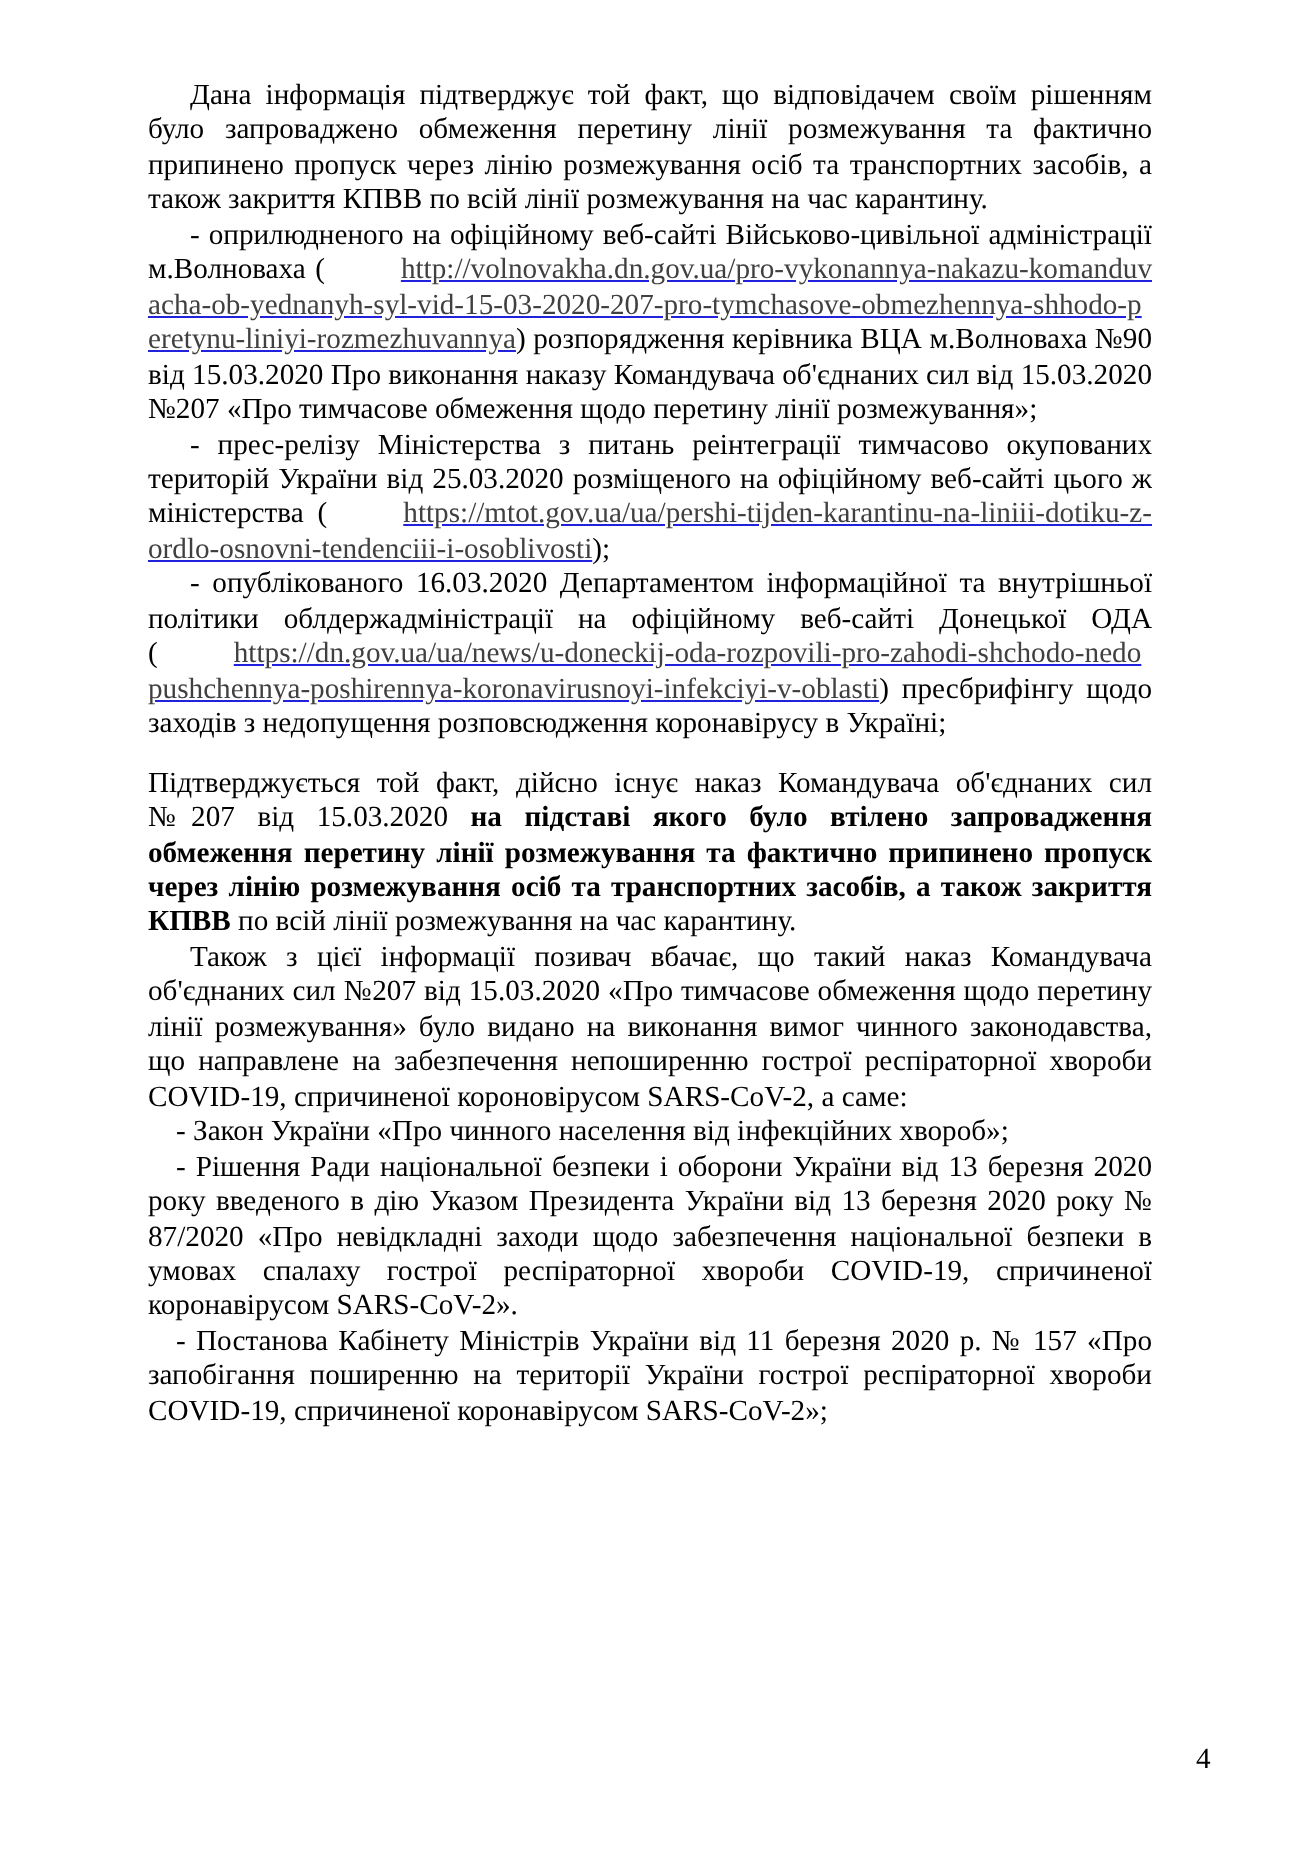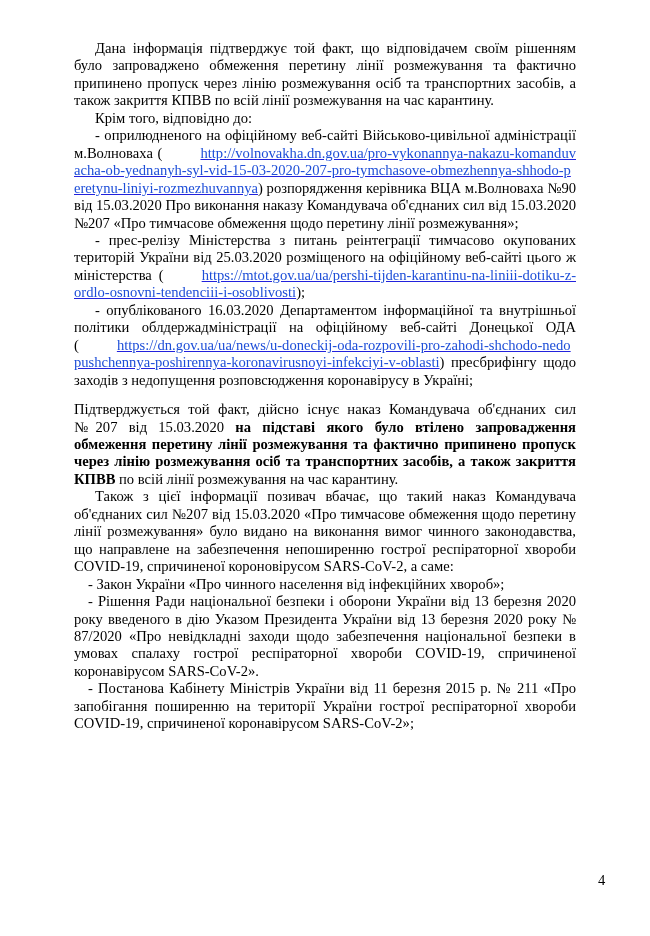--- a/index.html
+++ b/index.html
@@ -44,21 +44,21 @@
     -webkit-hyphens: none;
     word-spacing: 0px;
   }
 
   p.indent { text-indent: 21px; }
   p.dash   { text-indent: 14px; }
   p.noindent { text-indent: 0; margin-top: 12px; }
 
   
   a.doclink, span.doclink {
-    color: #1d4ed8;
+    color: #404040;
     text-decoration: underline;
     text-decoration-color: #2222dd;
     word-break: break-all;
     overflow-wrap: anywhere;
     margin-left: 38px;
   }
 
   b.bold, .bold {
     font-weight: bold;
   }
@@ -81,35 +81,34 @@
   }
 </style>
 </head>
 <body>
 
 <div class="page">
   <div class="content">
 
     <p class="para indent">Дана інформація підтверджує той факт, що відповідачем своїм рішенням було запроваджено обмеження перетину лінії розмежування та фактично припинено пропуск через лінію розмежування осіб та транспортних засобів, а також закриття КПВВ по всій лінії розмежування на час карантину.</p>
 
-    <p class="para indent">Крім того, відповідно до:</p>
 
     <p class="para indent haslink"><span>- оприлюдненого на офіційному веб-сайті Військово-цивільної адміністрації м.Волноваха (</span><a class="doclink" href="#">http://volnovakha.dn.gov.ua/pro-vykonannya-nakazu-komanduvacha-ob-yednanyh-syl-vid-15-03-2020-207-pro-tymchasove-obmezhennya-shhodo-peretynu-liniyi-rozmezhuvannya</a><span>) розпорядження керівника ВЦА м.Волноваха №90 від 15.03.2020 Про виконання наказу Командувача об'єднаних сил від 15.03.2020 №207 «Про тимчасове обмеження щодо перетину лінії розмежування»;</span></p>
 
     <p class="para indent haslink"><span>- прес-релізу Міністерства з питань реінтеграції тимчасово окупованих територій України від 25.03.2020 розміщеного на офіційному веб-сайті цього ж міністерства (</span><a class="doclink" href="#">https://mtot.gov.ua/ua/pershi-tijden-karantinu-na-liniii-dotiku-z-ordlo-osnovni-tendenciii-i-osoblivosti</a><span>);</span></p>
 
     <p class="para indent haslink"><span>- опублікованого 16.03.2020 Департаментом інформаційної та внутрішньої політики облдержадміністрації на офіційному веб-сайті Донецької ОДА (</span><a class="doclink" href="#">https://dn.gov.ua/ua/news/u-doneckij-oda-rozpovili-pro-zahodi-shchodo-nedopushchennya-poshirennya-koronavirusnoyi-infekciyi-v-oblasti</a><span>) пресбрифінгу щодо заходів з недопущення розповсюдження коронавірусу в Україні;</span></p>
 
     <p class="para noindent"><span>Підтверджується той факт, дійсно існує наказ Командувача об'єднаних сил №207 від 15.03.2020 </span><b class="bold">на підставі якого було втілено запровадження обмеження перетину лінії розмежування та фактично припинено пропуск через лінію розмежування осіб та транспортних засобів, а також закриття КПВВ</b><span> по всій лінії розмежування на час карантину.</span></p>
 
     <p class="para indent">Також з цієї інформації позивач вбачає, що такий наказ Командувача об'єднаних сил №207 від 15.03.2020 «Про тимчасове обмеження щодо перетину лінії розмежування» було видано на виконання вимог чинного законодавства, що направлене на забезпечення непоширенню гострої респіраторної хвороби COVID-19, спричиненої короновірусом SARS-CoV-2, а саме:</p>
 
 
     <p class="para dash">- Закон України «Про чинного населення від інфекційних хвороб»;</p>
 
     <p class="para dash">- Рішення Ради національної безпеки і оборони України від 13 березня 2020 року введеного в дію Указом Президента України від 13 березня 2020 року № 87/2020 «Про невідкладні заходи щодо забезпечення національної безпеки в умовах спалаху гострої респіраторної хвороби COVID-19, спричиненої коронавірусом SARS-CoV-2».</p>
 
-    <p class="para dash">- Постанова Кабінету Міністрів України від 11 березня 2015 р. № 211 «Про запобігання поширенню на території України гострої респіраторної хвороби COVID-19, спричиненої коронавірусом SARS-CoV-2»;</p>
+    <p class="para dash">- Постанова Кабінету Міністрів України від 11 березня 2020 р. № 157 «Про запобігання поширенню на території України гострої респіраторної хвороби COVID-19, спричиненої коронавірусом SARS-CoV-2»;</p>
 
   </div>
 
   <div class="pageno">4</div>
 </div>
 
 </body></html>

